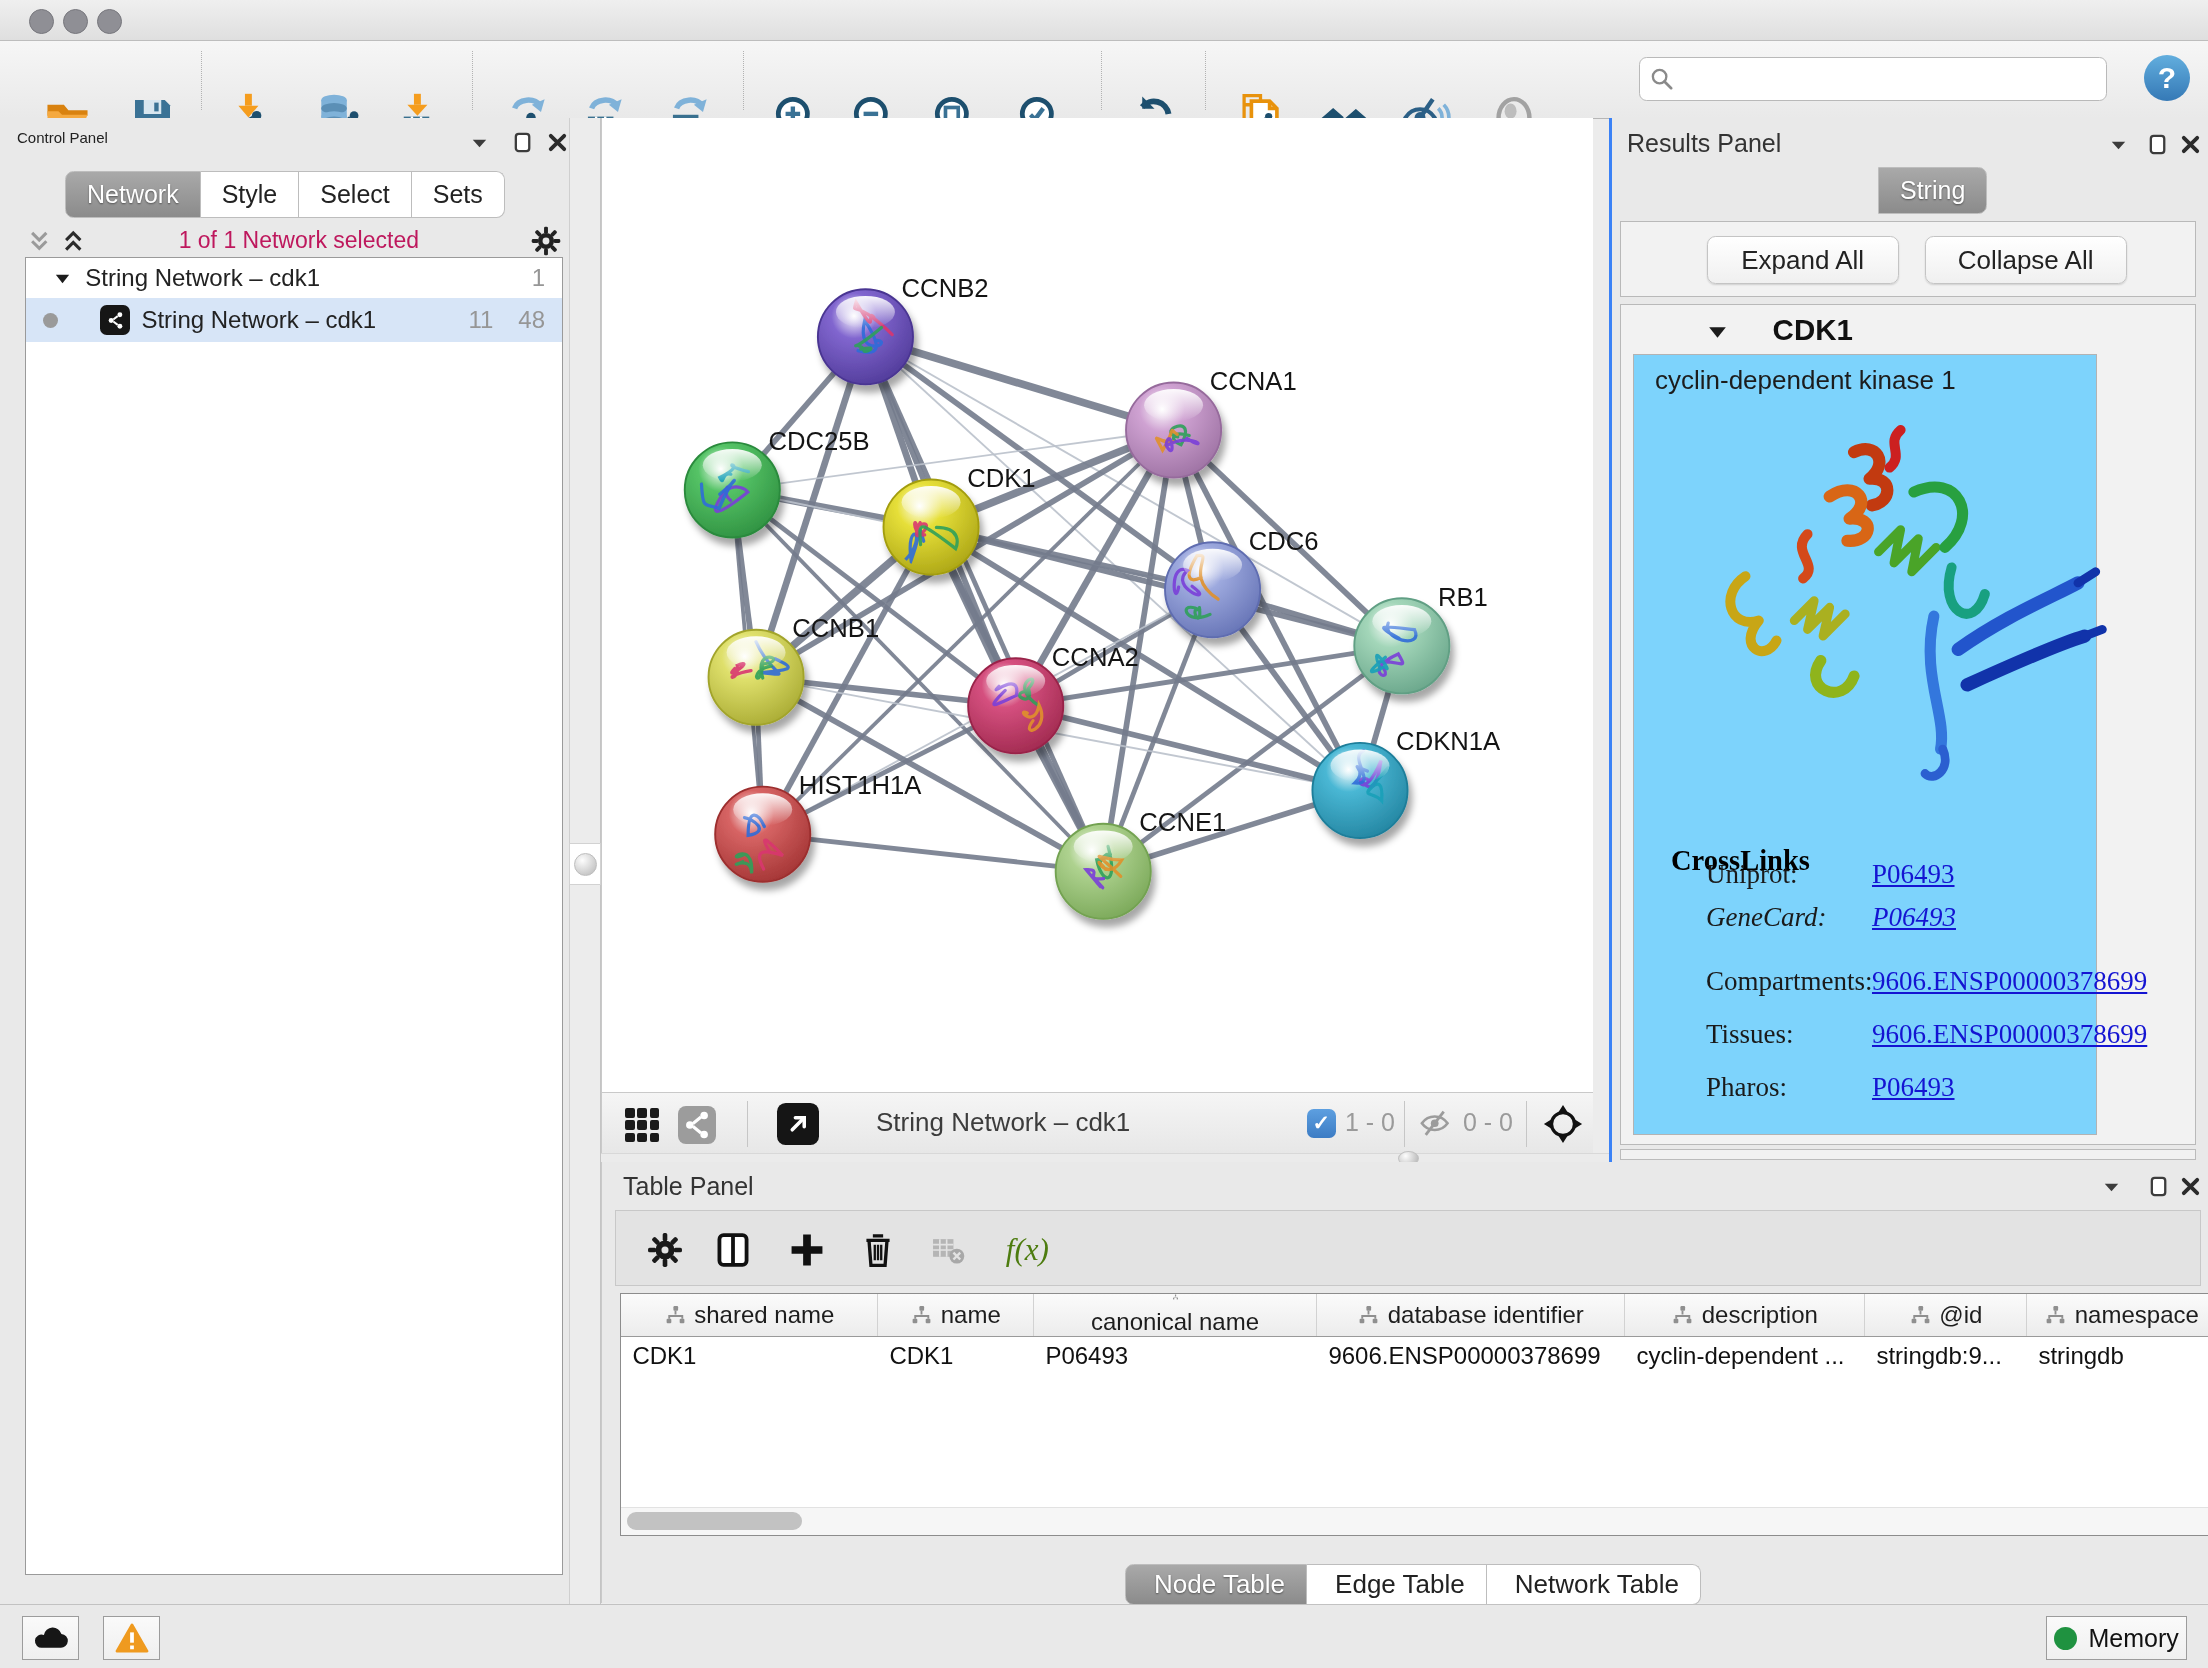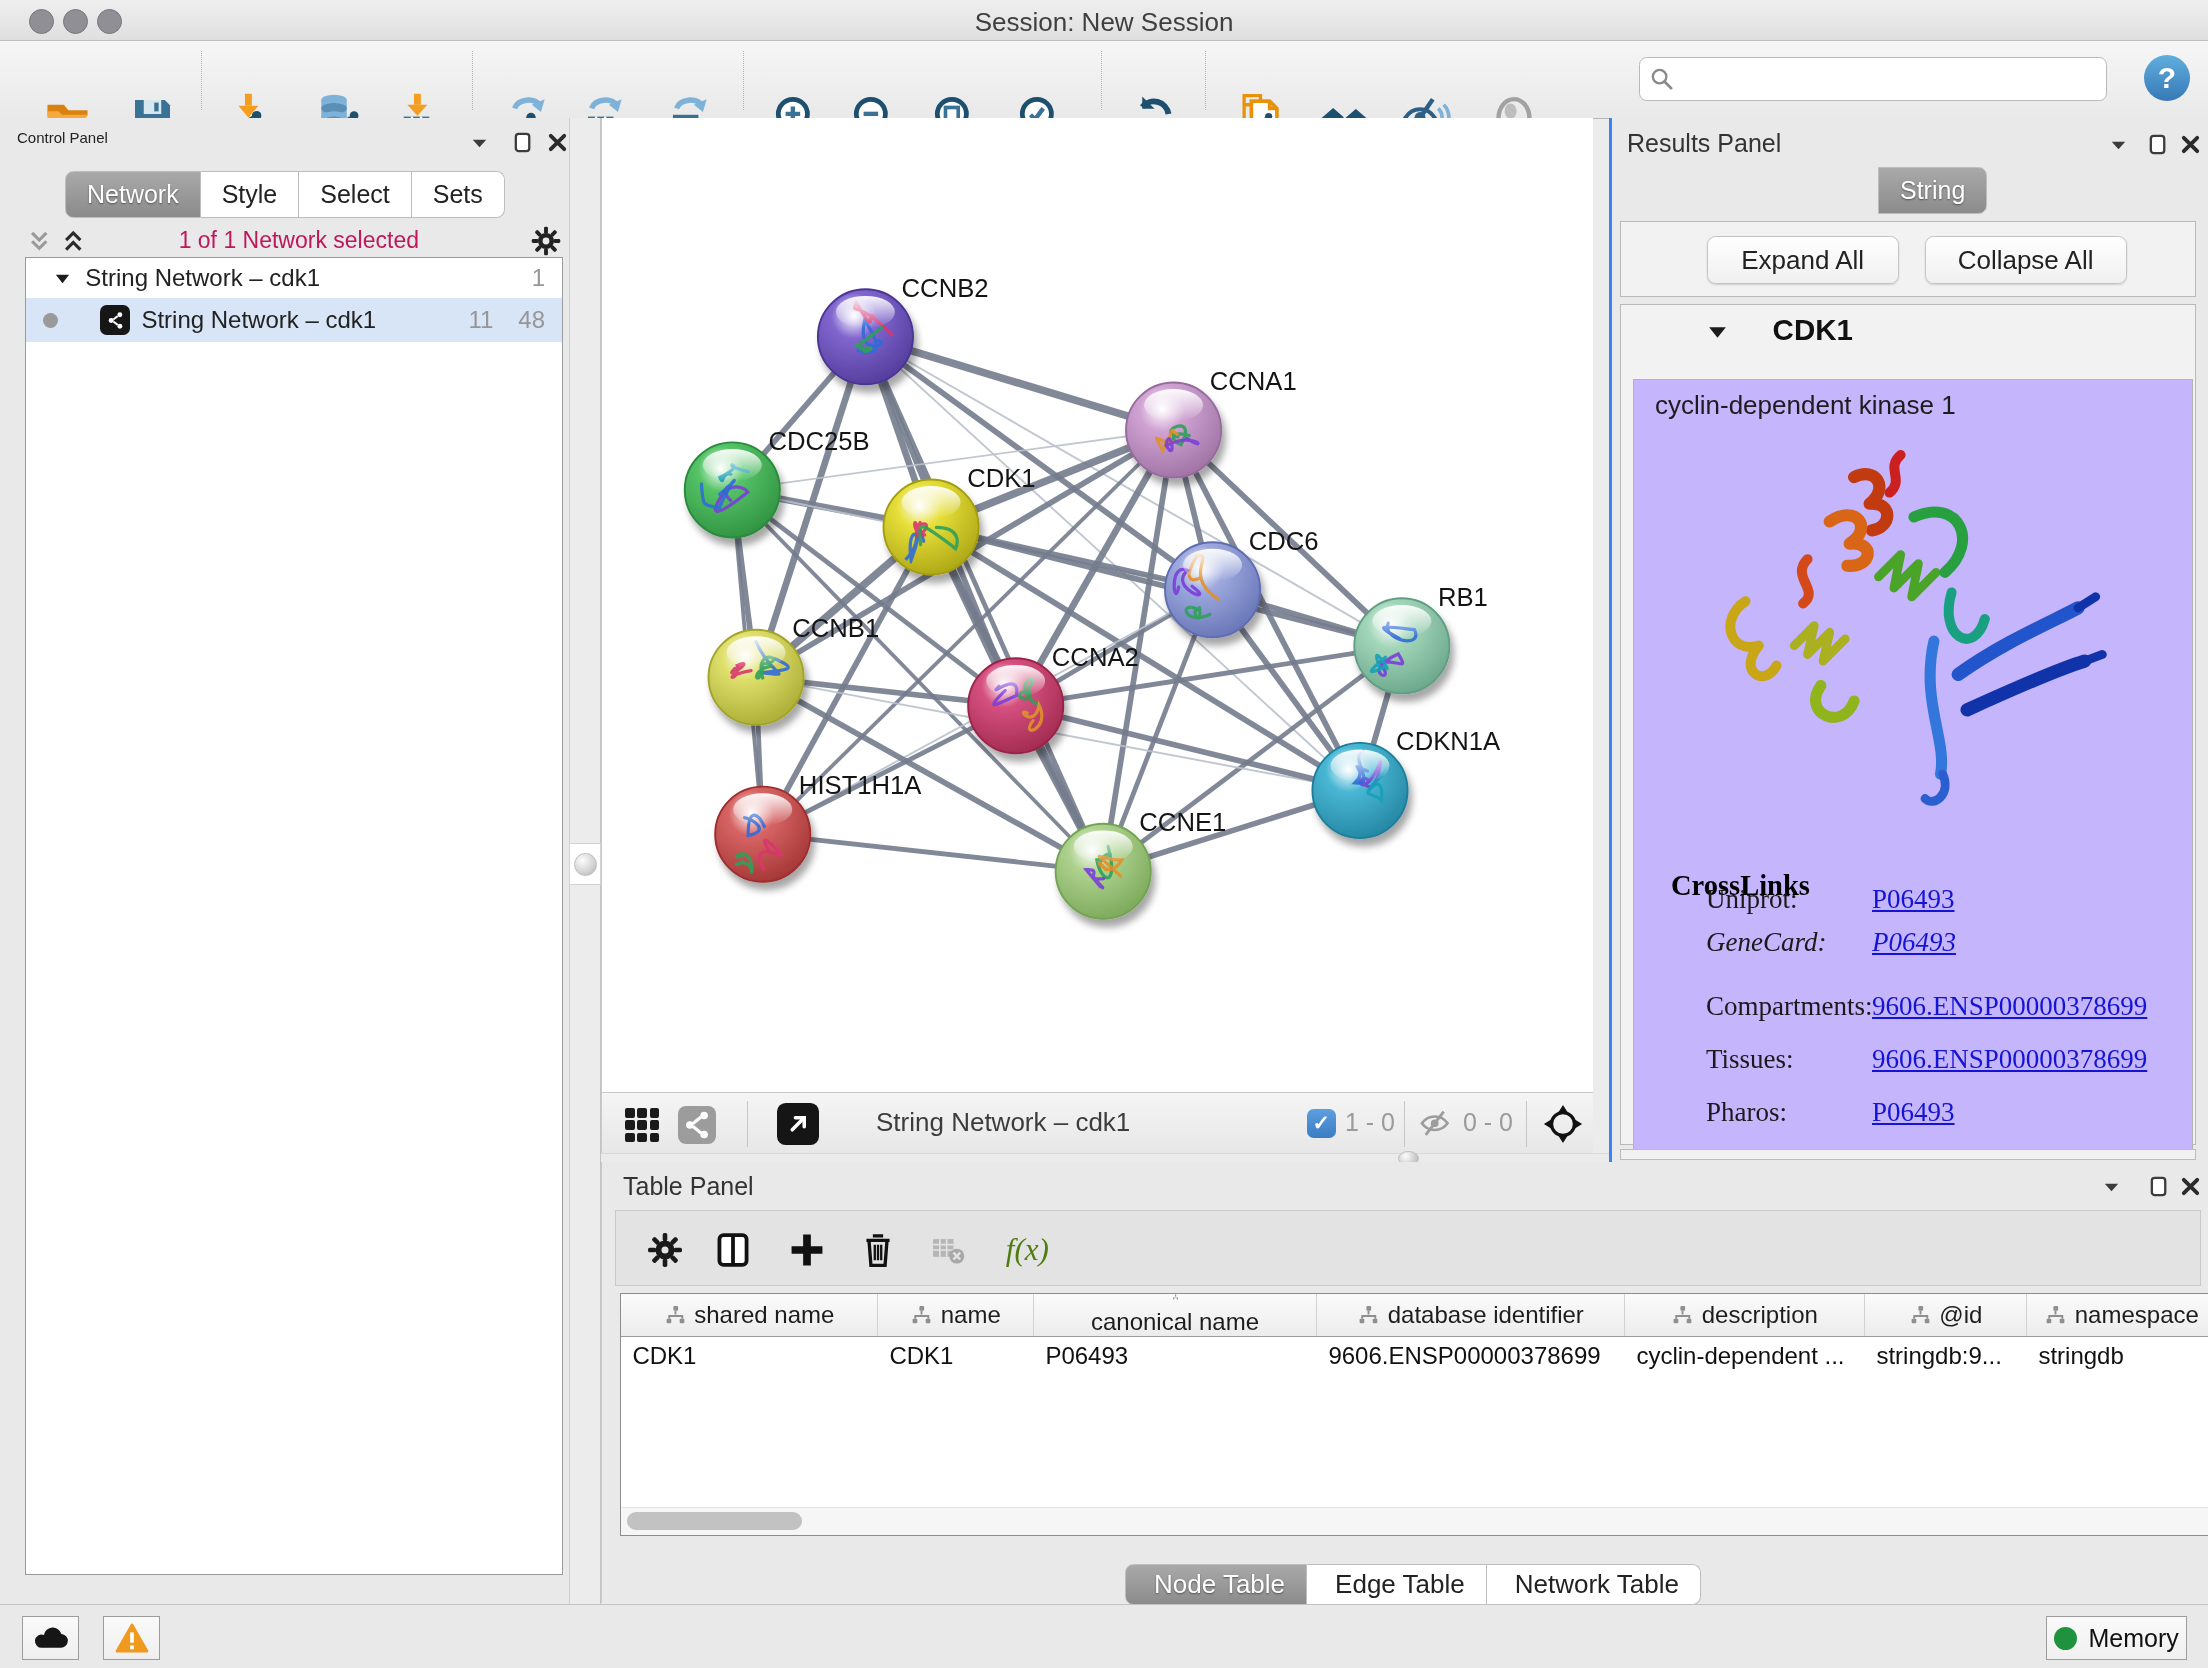--- a/index.html
+++ b/index.html
@@ -81,22 +81,22 @@
   #rp-tab{position:absolute;left:266px;top:49px;}
   #rp-btnbox{position:absolute;left:7.6px;top:103px;width:576px;height:76px;background:#f2f2f2;
     border:1px solid #b9b9b9;box-sizing:border-box;}
   .rp-btn{position:absolute;top:14.3px;height:46px;background:linear-gradient(#ffffff,#f0f0f0);
     border:1px solid #c4c4c4;border-radius:8.6px;font-size:26px;display:flex;align-items:center;
     justify-content:center;box-shadow:0 1px 1.9px rgba(0,0,0,.15);}
   #rp-sections{position:absolute;left:7.6px;top:186px;width:576px;height:841px;background:#f2f2f2;
     border:1px solid #b9b9b9;box-sizing:border-box;}
   #rp-sec-hdr{position:absolute;left:0;top:0;width:100%;height:49px;}
   #rp-name{position:absolute;left:152px;top:7.6px;font-size:29.5px;font-weight:bold;color:#111;}
-  #rp-content{position:absolute;left:12.4px;top:49px;width:560px;height:781px;background:#c4b5fd;
-    border:1px solid #b3b3b3;box-sizing:border-box;margin-top:25px;}
+  #rp-content{position:absolute;left:12.4px;top:49px;width:464px;height:781px;background:#7dd3fc;
+    border:1px solid #b3b3b3;box-sizing:border-box;}
   #rp-desc{position:absolute;left:21px;top:9.5px;font-size:26px;color:#1c1c1c;}
   #protein-img{position:absolute;left:52px;top:55px;}
   #xl-title{position:absolute;left:37px;top:490px;font-family:"Liberation Serif",serif;
     font-size:28.5px;font-weight:bold;color:#000;}
   .xl-row{position:absolute;left:0;width:100%;height:42px;font-family:"Liberation Serif",serif;
     font-size:27px;}
   .xl-label{position:absolute;left:72px;color:#1a1a1a;}
   .xl-value{position:absolute;left:238px;color:#1414d2;text-decoration:underline;}
   #rp-strip{position:absolute;left:7.6px;top:1031px;width:576px;height:11.4px;background:#f1f1f1;
     border:1px solid #bbb;box-sizing:border-box;}
@@ -134,21 +134,20 @@
   #mem-dot{width:23px;height:23px;border-radius:50%;background:#1f9240;}
   svg{display:block;}
 </style>
 </head>
 <body>
 
 <div id="titlebar">
   <span class="tl" style="left:28.5px"></span>
   <span class="tl" style="left:63px"></span>
   <span class="tl" style="left:97px"></span>
-  <div id="win-title">Session: New Session</div>
 </div>
 
 <div id="toolbar">
   <div class="tbtn" style="left:40px">
     <svg width="51" height="51" viewBox="0 0 28 28">
       <path d="M3 7 h9 l2.5 3 H25 v3 H3 z" fill="#d9820f"></path>
       <path d="M3 10.5 h6 l2 2 h14 l-4.5 11 H3 z" fill="#f5a93f"></path>
     </svg>
   </div>
   <div class="tbtn" style="left:125px">

